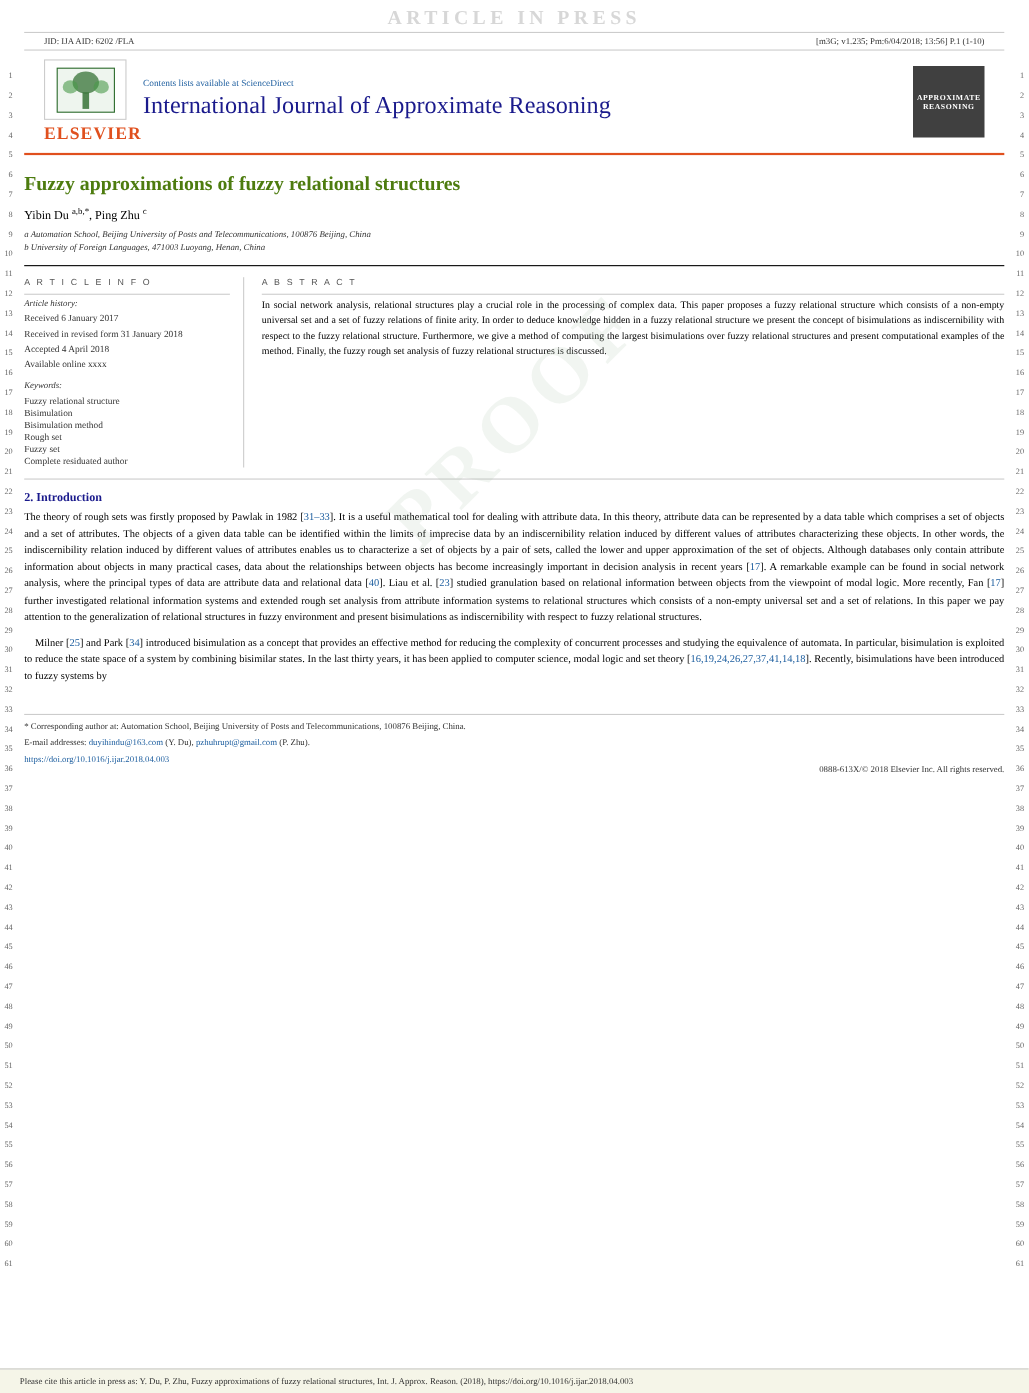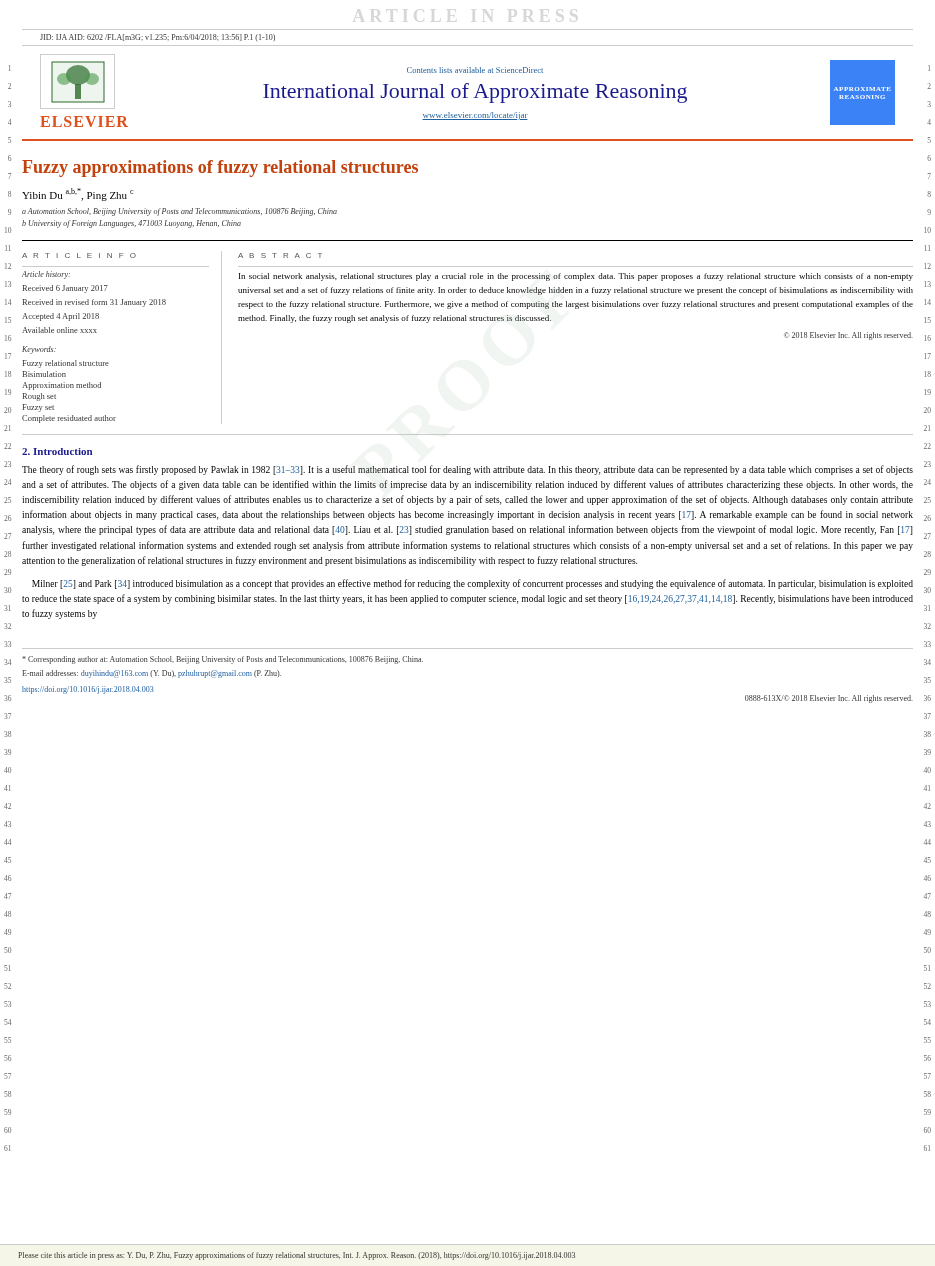--- a/index.html
+++ b/index.html
@@ -27,20 +27,21 @@
       font-weight: bold;
       color: #b0b0b0;
       letter-spacing: 4px;
       text-transform: uppercase;
       opacity: 0.5;
     }
 
     
     .meta-line {
       display: flex;
+      justify-content: space-between;
       padding: 3px 18px;
       font-size: 8px;
       color: #333;
       border-bottom: 1px solid #ccc;
     }
 
     
     .journal-header {
       display: flex;
       align-items: center;
@@ -61,21 +62,21 @@
       margin-bottom: 4px;
     }
     .journal-logo-left .elsevier-text {
       font-size: 16px;
       font-weight: bold;
       color: #e0501e;
       letter-spacing: 1px;
     }
     .journal-center {
       flex: 1;
-      text-align: center;
+      text-align: left;
     }
     .journal-center .sciencedirect-link {
       font-size: 8.5px;
       color: #2060a0;
       text-decoration: none;
       margin-bottom: 3px;
       display: block;
     }
     .journal-center .journal-title {
       font-size: 22px;
@@ -92,21 +93,21 @@
     .journal-logo-right {
       width: 75px;
       flex-shrink: 0;
       display: flex;
       flex-direction: column;
       align-items: flex-end;
     }
     .journal-logo-right .right-logo-box {
       width: 65px;
       height: 65px;
-      background: #3b82f6;
+      background: #404040;
       display: flex;
       flex-direction: column;
       align-items: center;
       justify-content: center;
       color: white;
       font-size: 7px;
       font-weight: bold;
       text-align: center;
       letter-spacing: 0.5px;
     }
@@ -117,21 +118,21 @@
     }
 
     
     .article-title-section {
       padding: 15px 0 8px 0;
       border-bottom: 1px solid #000;
     }
     .article-title {
       font-size: 18px;
       font-weight: bold;
-      color: #c2410c;
+      color: #4d7c0f;
       margin-bottom: 8px;
       line-height: 1.3;
     }
     .authors {
       font-size: 11px;
       color: #000;
       margin-bottom: 5px;
     }
     .authors sup {
       font-size: 8px;
@@ -473,21 +474,20 @@
           <ellipse cx="22" cy="22" rx="7" ry="6" fill="#4a9a4a" opacity="0.6"></ellipse>
           <ellipse cx="50" cy="22" rx="7" ry="6" fill="#4a9a4a" opacity="0.6"></ellipse>
         </svg>
       </div>
       <div class="elsevier-text">ELSEVIER</div>
     </div>
 
     <div class="journal-center">
       <span class="sciencedirect-link">Contents lists available at <span style="color:#2060a0;">ScienceDirect</span></span>
       <div class="journal-title">International Journal of Approximate Reasoning</div>
-      <a class="journal-url" href="#">www.elsevier.com/locate/ijar</a>
     </div>
 
     <div class="journal-logo-right">
       <div class="right-logo-box">
         <div style="font-size:7px; font-weight:bold; color:white; text-align:center; padding:4px;">APPROXIMATE<br>REASONING</div>
       </div>
     </div>
   </div>
 
   <div class="article-title-section">
@@ -509,32 +509,31 @@
       <div class="article-info-label">Article history:</div>
       <div class="article-info-item">Received 6 January 2017</div>
       <div class="article-info-item">Received in revised form 31 January 2018</div>
       <div class="article-info-item">Accepted 4 April 2018</div>
       <div class="article-info-item">Available online xxxx</div>
 
       <div class="keywords-section">
         <div class="article-info-label">Keywords:</div>
         <div class="keyword-item">Fuzzy relational structure</div>
         <div class="keyword-item">Bisimulation</div>
-        <div class="keyword-item">Approximation method</div>
+        <div class="keyword-item">Bisimulation method</div>
         <div class="keyword-item">Rough set</div>
         <div class="keyword-item">Fuzzy set</div>
         <div class="keyword-item">Complete residuated author</div>
       </div>
     </div>
 
     <div class="abstract-col">
       <div class="section-header">A B S T R A C T</div>
       <hr class="thin-rule">
       <div class="abstract-text">In social network analysis, relational structures play a crucial role in the processing of complex data. This paper proposes a fuzzy relational structure which consists of a non-empty universal set and a set of fuzzy relations of finite arity. In order to deduce knowledge hidden in a fuzzy relational structure we present the concept of bisimulations as indiscernibility with respect to the fuzzy relational structure. Furthermore, we give a method of computing the largest bisimulations over fuzzy relational structures and present computational examples of the method. Finally, the fuzzy rough set analysis of fuzzy relational structures is discussed.</div>
-      <div class="copyright-line">© 2018 Elsevier Inc. All rights reserved.</div>
     </div>
   </div>
 
   <div class="intro-section">
     <div class="section-title">2. Introduction</div>
 
     <div class="body-text">
       The theory of rough sets was firstly proposed by Pawlak in 1982 [<a class="ref-link">31–33</a>]. It is a useful mathematical tool for dealing with attribute data. In this theory, attribute data can be represented by a data table which comprises a set of objects and a set of attributes. The objects of a given data table can be identified within the limits of imprecise data by an indiscernibility relation induced by different values of attributes characterizing these objects. In other words, the indiscernibility relation induced by different values of attributes enables us to characterize a set of objects by a pair of sets, called the lower and upper approximation of the set of objects. Although databases only contain attribute information about objects in many practical cases, data about the relationships between objects has become increasingly important in decision analysis in recent years [<a class="ref-link">17</a>]. A remarkable example can be found in social network analysis, where the principal types of data are attribute data and relational data [<a class="ref-link">40</a>]. Liau et al. [<a class="ref-link">23</a>] studied granulation based on relational information between objects from the viewpoint of modal logic. More recently, Fan [<a class="ref-link">17</a>] further investigated relational information systems and extended rough set analysis from attribute information systems to relational structures which consists of a non-empty universal set and a set of relations. In this paper we pay attention to the generalization of relational structures in fuzzy environment and present bisimulations as indiscernibility with respect to fuzzy relational structures.
     </div>
 

